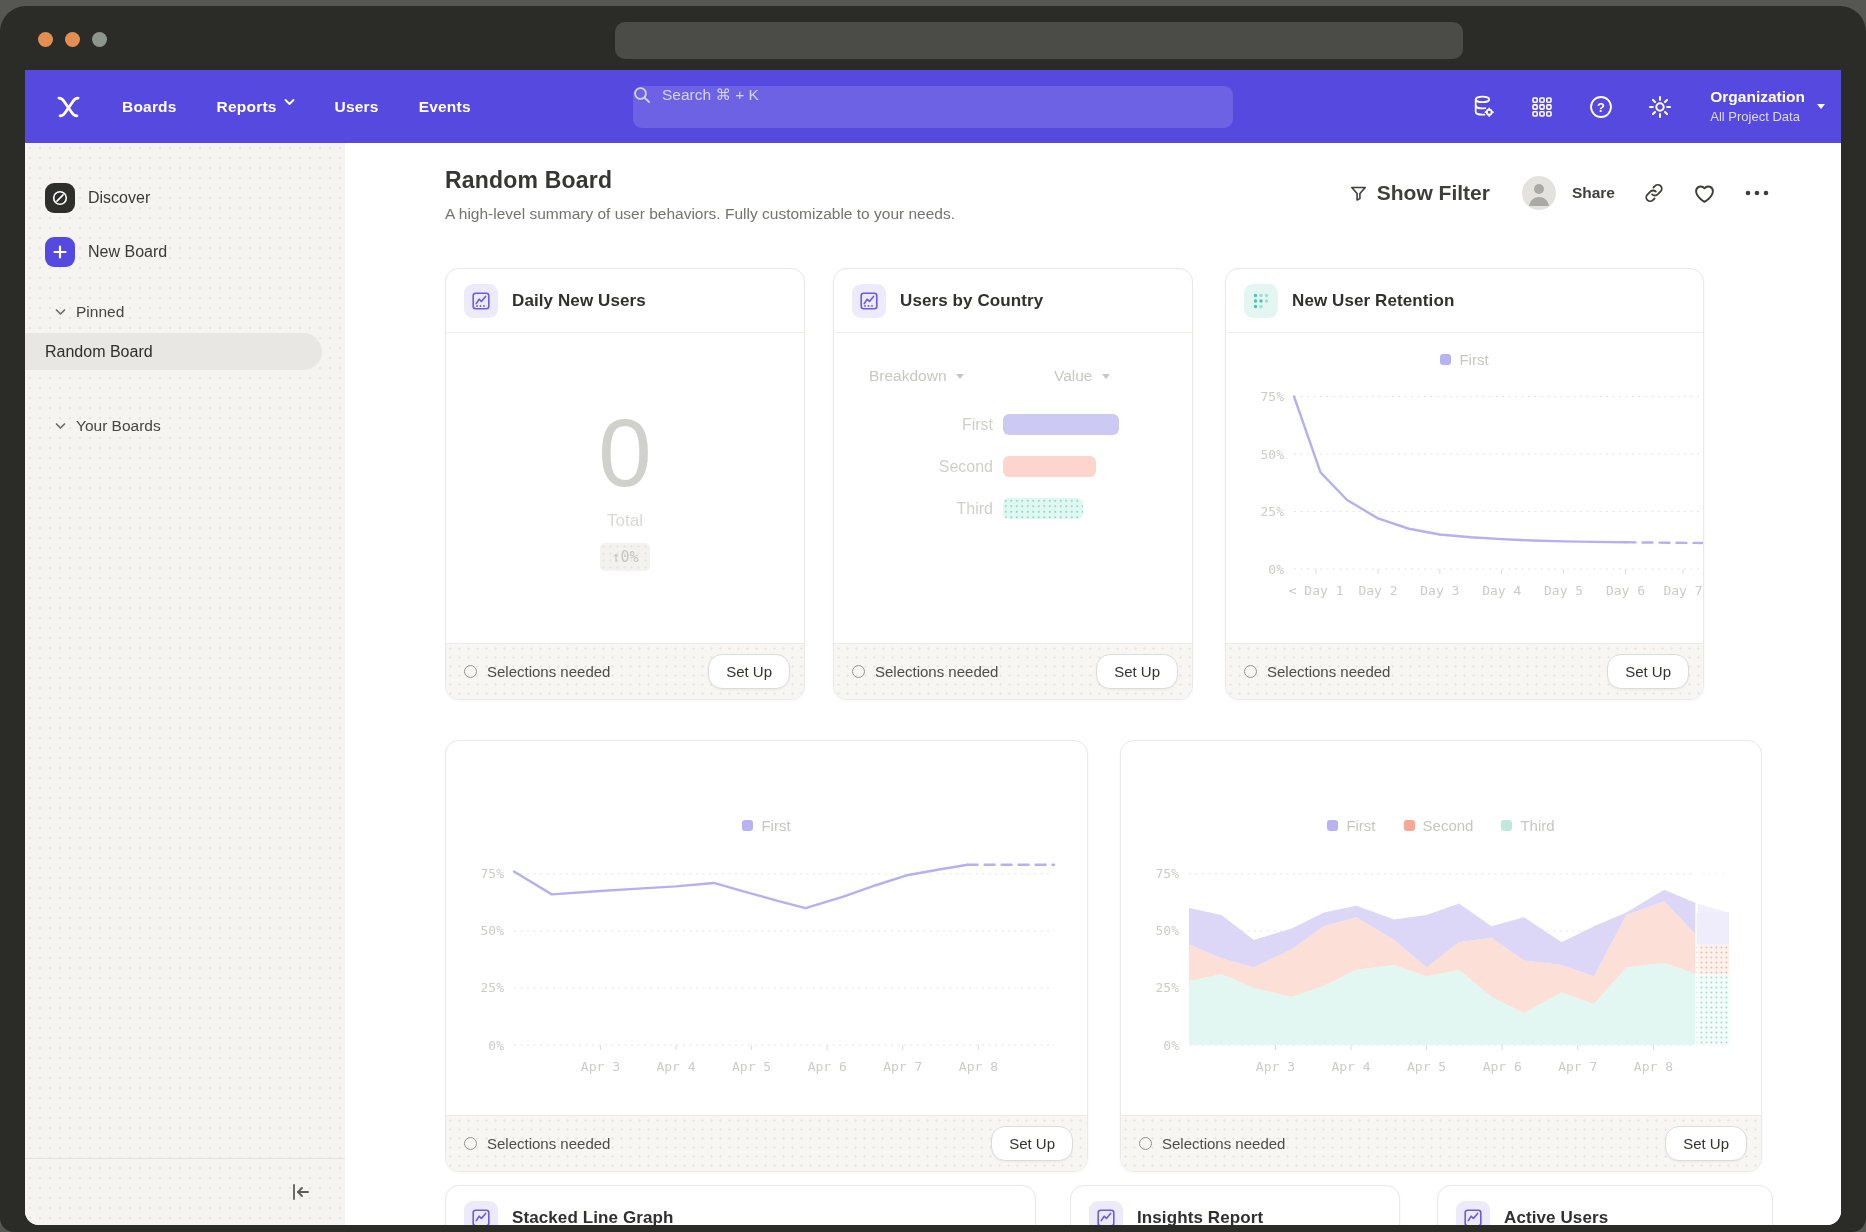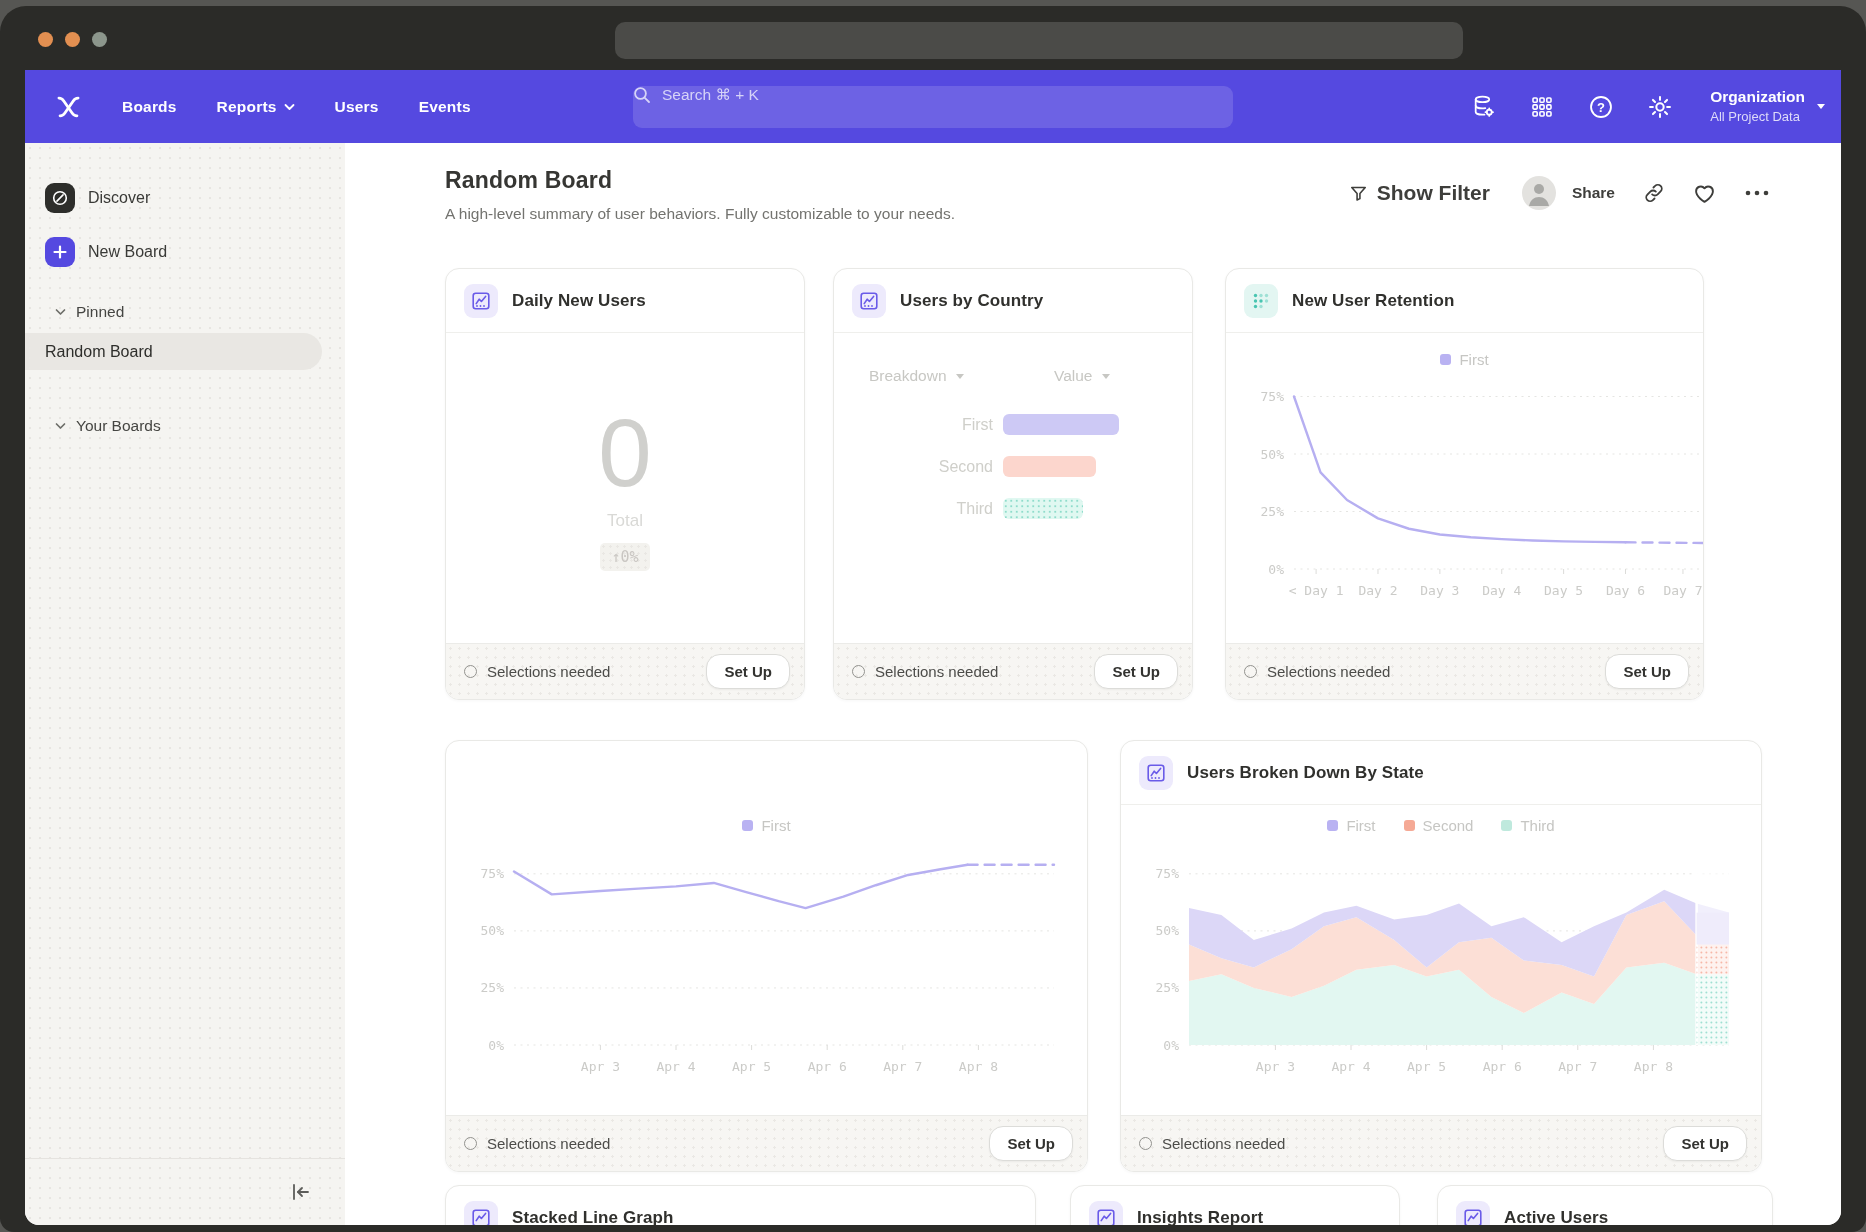--- a/index.html
+++ b/index.html
@@ -19,21 +19,21 @@
   
   .appwin { position:absolute; left:25px; right:25px; top:64px; bottom:7px;
             background:#fff; border-radius:0 0 14px 14px; overflow:hidden;
             display:flex; flex-direction:column; }
   
   .topnav { position:relative; height:73px; flex:0 0 73px; background:#5549e0;
             display:flex; align-items:center; color:#fff; }
   .brand { margin-left:30px; flex:0 0 auto; display:flex; align-items:center; }
   .navitems { display:flex; align-items:center; gap:40px; margin-left:40px; }
   .navitem { font-size:15.5px; font-weight:600; letter-spacing:.2px; color:#fff;
-             display:flex; align-items:center; gap:7px; cursor:pointer; }
+             display:flex; align-items:flex-start; gap:7px; cursor:pointer; }
   .searchbox { position:absolute; left:50%; transform:translateX(-50%); width:600px; height:42px;
                background:rgba(255,255,255,.14); border-radius:9px; display:flex; align-items:flex-start;
                gap:11px; padding:0 0; }
   .searchph { font-size:15.5px; color:#d6d3f8; }
   .navright { margin-left:auto; display:flex; align-items:center; gap:33px; margin-right:16px; }
   .navicon { width:26px; height:26px; display:flex; align-items:center; justify-content:center; cursor:pointer; }
   .orgbox { display:flex; align-items:center; gap:12px; margin-left:4px; cursor:pointer; }
   .orgname { font-size:15.5px; font-weight:700; line-height:1.35; }
   .orgproj { font-size:13px; color:#dedbf9; line-height:1.35; }
   .dcaret { width:0; height:0; border-left:4.5px solid transparent; border-right:4.5px solid transparent;
@@ -79,21 +79,21 @@
   .cicon-purple { background:#edeafc; }
   .cicon-teal { background:#e3f6f2; }
   .ctitle { font-size:17px; font-weight:700; color:#30302d; letter-spacing:.1px; }
   .card-foot { position:absolute; left:0; right:0; bottom:0; height:56px; background:#f7f6f3;
                background-image:radial-gradient(#eae8e4 1px, transparent 1.2px); background-size:9px 9px;
                border-top:1px solid #ebebe8; display:flex; align-items:center; padding:0 14px 0 18px; }
   .foot-status { display:flex; align-items:center; gap:10px; }
   .foot-circ { width:13px; height:13px; border:1.6px solid #93938f; border-radius:50%; }
   .foot-text { font-size:15px; color:#4c4c49; }
   .setup-btn { margin-left:auto; background:#fff; border:1px solid #dcdcd9; border-radius:14px;
-               padding:8px 17px; font-size:15px; font-weight:700; color:#333330; cursor:pointer;
+               padding:8px 17px; font-size:15px; font-weight:400; color:#333330; cursor:pointer;
                box-shadow:0 1px 2px rgba(0,0,0,.05); font-family:"Liberation Sans",sans-serif; }
   
   .kpi-body { position:absolute; left:0; right:0; top:64px; bottom:56px; display:flex;
               flex-direction:column; align-items:center; justify-content:center; }
   .kpi-zero { font-size:96px; font-weight:500; color:#d0d0cd; line-height:1; }
   .kpi-label { margin-top:10px; font-size:17px; color:#d9d9d6; }
   .kpi-delta { margin-top:12px; font-family:"DejaVu Sans Mono", monospace; font-size:15px; color:#c9c6c2;
                background:#f3f2ee; background-image:radial-gradient(#e9e7e3 1px, transparent 1.1px);
                background-size:7px 7px; padding:5px 11px; border-radius:5px; }
   
@@ -467,32 +467,20 @@
             <div class="card-foot">
               <span class="foot-status">
                 <span class="foot-circ"></span>
                 <span class="foot-text">Selections needed</span>
               </span>
               <button class="setup-btn">Set Up</button>
             </div>
           </section>
 
           <section class="card" style="left:775px; top:597px; width:642px; height:432px;">
-            <div class="card-head">
-              <span class="cicon cicon-purple">
-                <svg class="ic" width="20" height="20" viewBox="0 0 20 20">
-                  <rect x="2.2" y="2.2" width="15.6" height="15.6" rx="2.5" fill="none" stroke="#6a5be8" stroke-width="1.6"></rect>
-                  <polyline points="5.2,12.6 8.2,8.2 10.4,10.4 14.6,5.4" fill="none" stroke="#6a5be8" stroke-width="1.6" stroke-linecap="round" stroke-linejoin="round"></polyline>
-                  <circle cx="6" cy="15" r=".9" fill="#6a5be8"></circle>
-                    <circle cx="9.5" cy="15" r=".9" fill="#6a5be8"></circle>
-                    <circle cx="13" cy="15" r=".9" fill="#6a5be8"></circle>
-                </svg>
-              </span>
-              <span class="ctitle">Users Broken Down By State</span>
-            </div>
             <div class="legend" style="top:76px;">
                 <span class="lg-item">
                   <span class="lg-sw" style="background: rgb(185, 178, 242);"></span>
                   <span class="lg-tx">First</span>
                 </span>
                 <span class="lg-item">
                   <span class="lg-sw" style="background: rgb(245, 169, 149);"></span>
                   <span class="lg-tx">Second</span>
                 </span>
                 <span class="lg-item">

